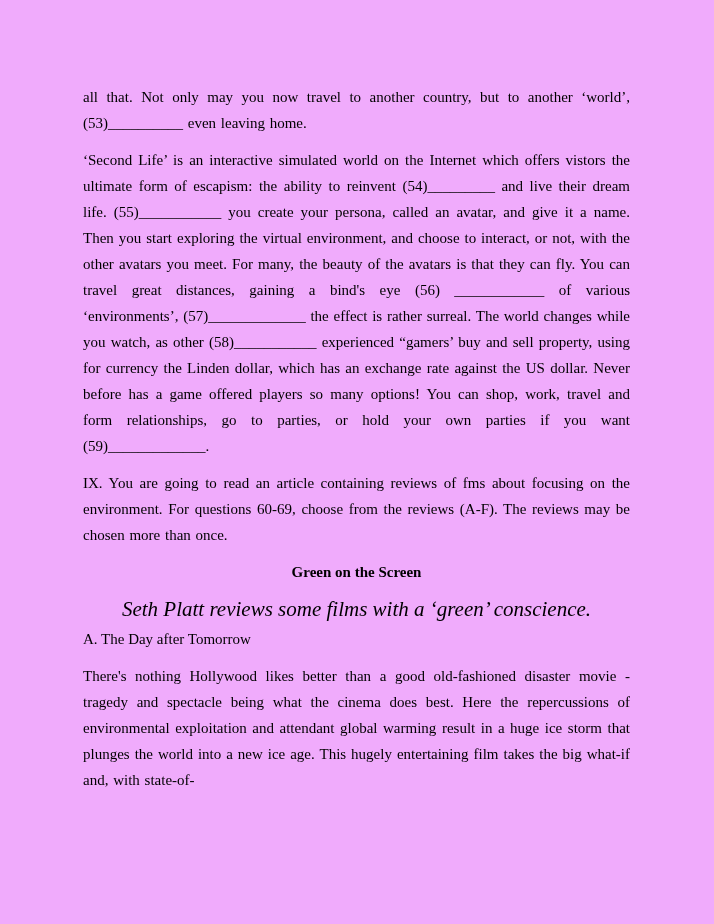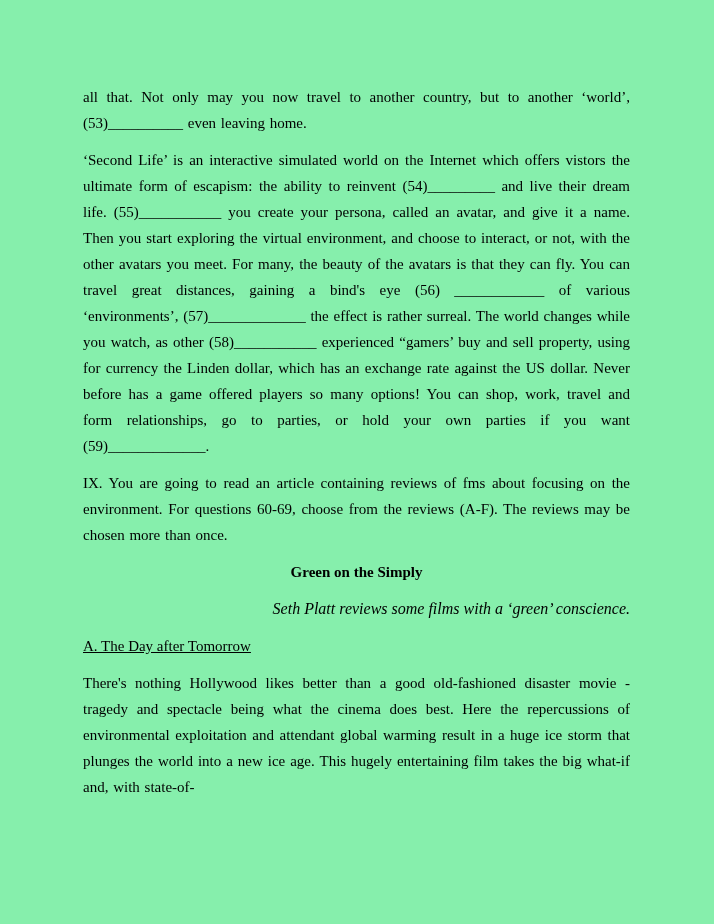--- a/index.html
+++ b/index.html
@@ -4,21 +4,21 @@
 <style>
   html, body {
     margin: 0;
     padding: 0;
     background: #ffffff;
   }
   .page {
     position: relative;
     width: 714px;
     height: 924px;
-    background: #86efac;
+    background: #f0abfc;
     box-sizing: border-box;
     padding: 84px 84px 0 83px;
     overflow: hidden;
     font-family: "Liberation Serif", "DejaVu Serif", serif;
     color: #000000;
   }
   .para {
     font-size: 15px;
     line-height: 26px;
     text-align: justify;
@@ -29,47 +29,46 @@
     font-weight: normal;
   }
   .heading-center {
     font-size: 15px;
     line-height: 26px;
     font-weight: bold;
     text-align: center;
     margin: 0 0 11px 0;
   }
   .byline-center {
-    font-size: 16px;
+    font-size: 21px;
     line-height: 26px;
     font-style: italic;
-    text-align: right;
-    margin: 0 0 11px 0;
+    text-align: center;
+    margin: 0 0 4px 0;
   }
   .review-title {
     font-size: 15px;
     line-height: 26px;
     text-align: left;
     margin: 0 0 11px 0;
-    text-decoration: underline;
   }
 </style>
 </head>
 <body>
 
 <div class="page">
 
   <p class="para">all that. Not only may you now travel to another country, but to another ‘world’, (53)__________ even leaving home.</p>
 
   <p class="para">‘Second Life’ is an interactive simulated world on the Internet which offers vistors the ultimate form of escapism: the ability to reinvent (54)_________ and live their dream life. (55)___________ you create your persona, called an avatar, and give it a name. Then you start exploring the virtual environment, and choose to interact, or not, with the other avatars you meet. For many, the beauty of the avatars is that they can fly. You can travel great distances, gaining a bind's eye (56) ____________ of various ‘environments’, (57)_____________ the effect is rather surreal. The world changes while you watch, as other (58)___________ experienced “gamers’ buy and sell property, using for currency the Linden dollar, which has an exchange rate against the US dollar. Never before has a game offered players so many options! You can shop, work, travel and form relationships, go to parties, or hold your own parties if you want (59)_____________.</p>
 
 
   <p class="para bold">IX. You are going to read an article containing reviews of fms about focusing on the environment. For questions 60-69, choose from the reviews (A-F). The reviews may be chosen more than once.</p>
 
-  <p class="heading-center">Green on the Simply</p>
+  <p class="heading-center">Green on the Screen</p>
 
   <p class="byline-center">Seth Platt reviews some films with a ‘green’ conscience.</p>
 
   <p class="review-title">A. The Day after Tomorrow</p>
 
   <p class="para">There's nothing Hollywood likes better than a good old-fashioned disaster movie - tragedy and spectacle being what the cinema does best. Here the repercussions of environmental exploitation and attendant global warming result in a huge ice storm that plunges the world into a new ice age. This hugely entertaining film takes the big what-if and, with state-of-</p>
 
 </div>
 
 </body></html>

